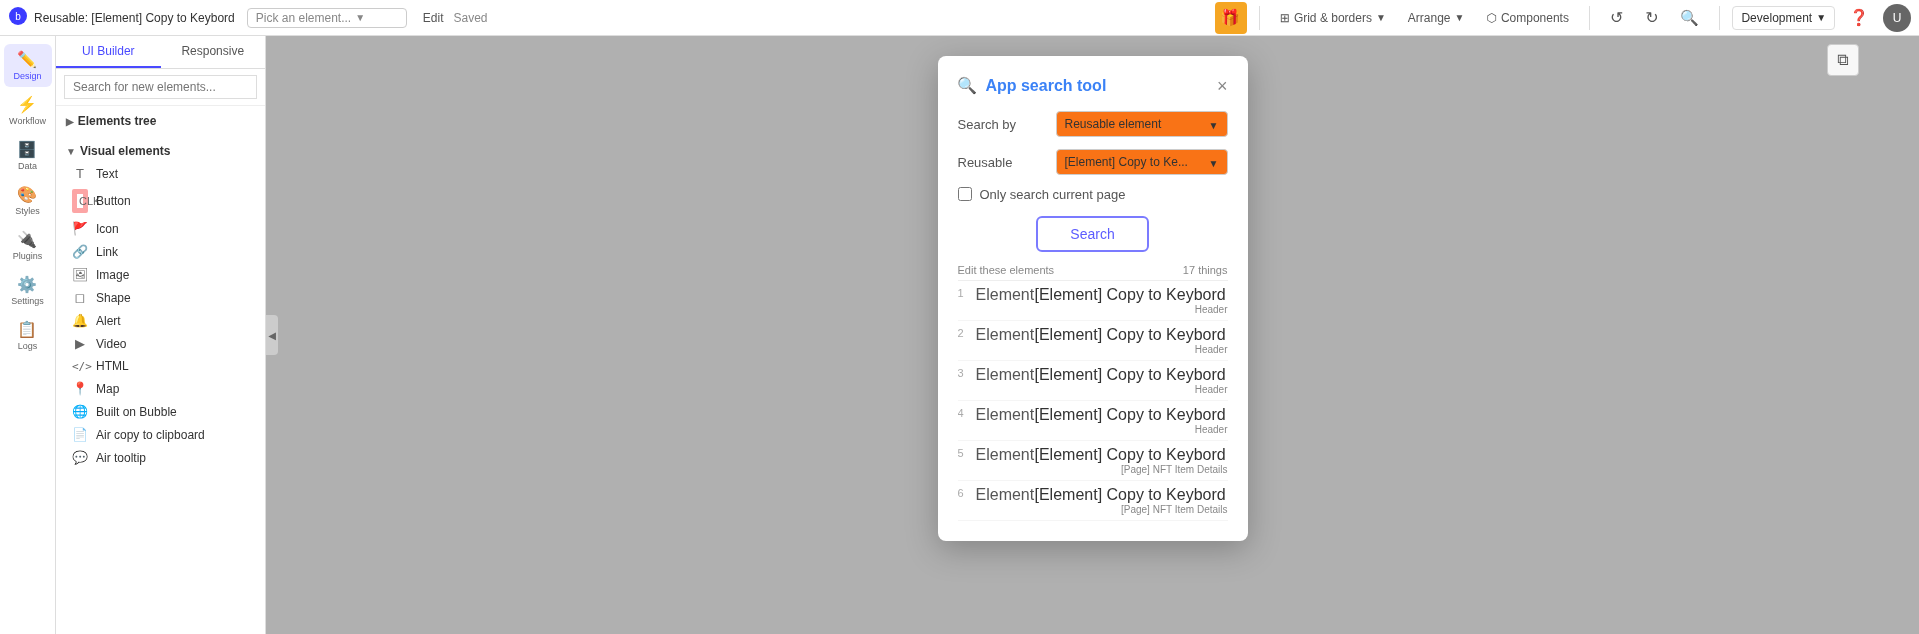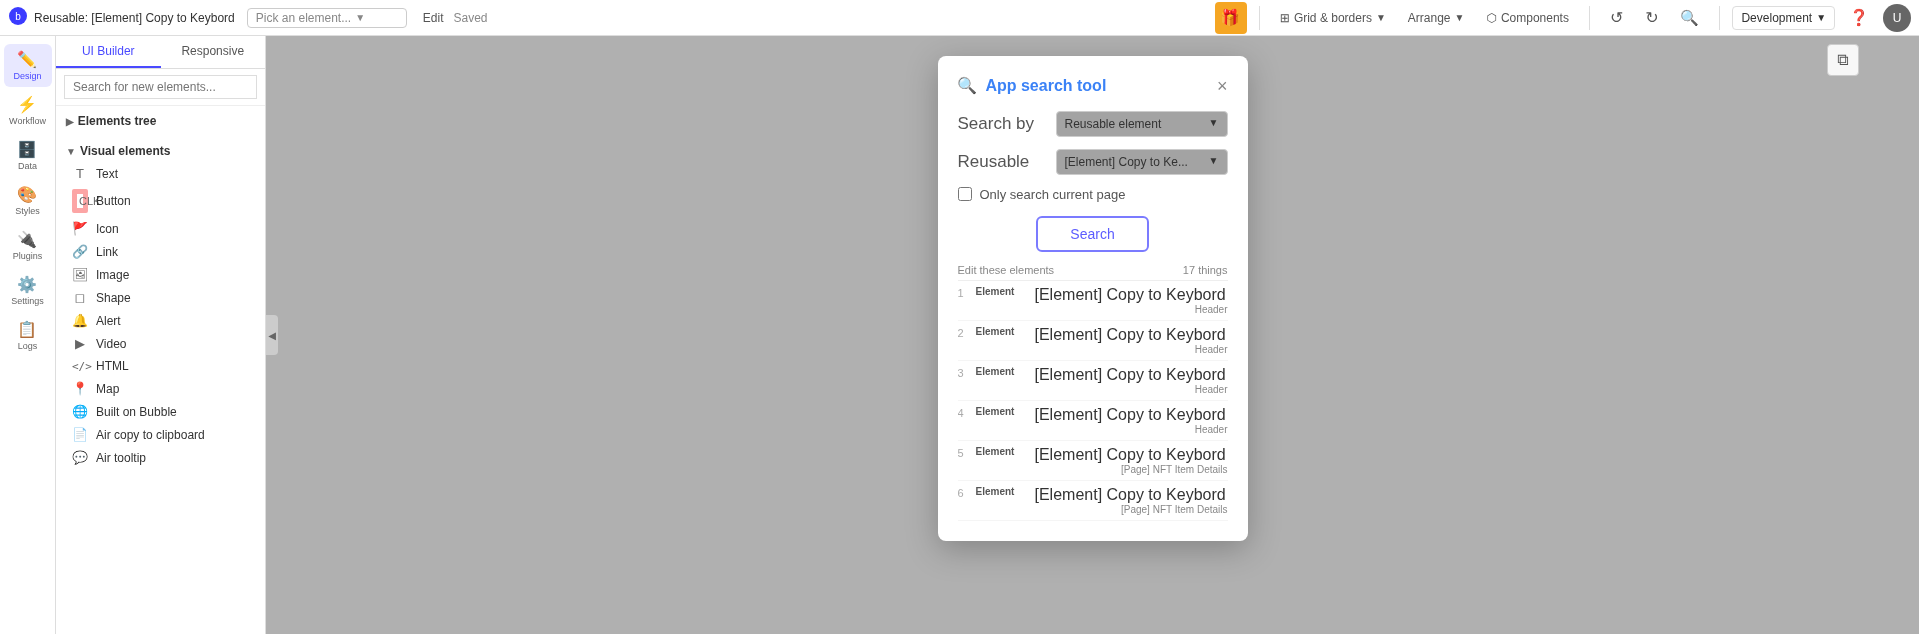--- a/index.html
+++ b/index.html
@@ -104,25 +104,25 @@
       display: flex; align-items: center; justify-content: space-between;
       margin-bottom: 16px;
     }
     .modal-title-row { display: flex; align-items: center; gap: 8px; }
     .modal-title { font-size: 16px; font-weight: 600; color: #3b82f6; text-align: center; }
     .modal-close {
       font-size: 18px; color: #888; cursor: pointer; border: none; background: transparent;
       line-height: 1;
     }
     .modal-field { display: flex; align-items: center; margin-bottom: 12px; gap: 8px; }
-    .modal-field-label { font-size: 17px; color: #555; width: 90px; flex-shrink: 0; }
+    .modal-field-label { font-size: 13px; color: #555; width: 90px; flex-shrink: 0; }
     .modal-select {
       flex: 1; border: 1px solid #ccc; border-radius: 4px;
-      padding: 5px 8px; font-size: 12px; color: #333; background: #a3a3a3;
-      cursor: pointer; display: flex; align-items: flex-start; justify-content: space-between;
+      padding: 5px 8px; font-size: 12px; color: #333; background: #f97316;
+      cursor: pointer; display: flex; align-items: flex-end; justify-content: space-between;
     }
     .modal-checkbox-row {
       display: flex; align-items: flex-start; gap: 8px; margin-bottom: 14px;
     }
     .modal-checkbox-row label { font-size: 13px; color: #555; }
     .modal-checkbox { width: 14px; height: 14px; border: 1px solid #ccc; border-radius: 2px; }
     .modal-search-btn {
       display: block; margin: 0 auto 12px; padding: 8px 32px;
       background: #fff; border: 2px solid #7b7bff; border-radius: 6px;
       font-size: 14px; color: #5c5cff; font-weight: 500; cursor: pointer;
@@ -130,21 +130,21 @@
     .modal-results-header {
       display: flex; justify-content: space-between; align-items: center;
       font-size: 11px; color: #888; padding-bottom: 4px;
       border-bottom: 1px solid #eee;
     }
     .modal-result-row {
       display: flex; align-items: flex-start; padding: 5px 0;
       border-bottom: 1px solid #f5f5f5; gap: 4px;
     }
     .result-num { font-size: 11px; color: #aaa; width: 14px; flex-shrink: 0; padding-top: 1px; }
-    .result-type { font-size: 10px; color: #555; width: 55px; flex-shrink: 0; font-weight: bold; }
+    .result-type { font-size: 16px; color: #555; width: 55px; flex-shrink: 0; }
     .result-name-block { display: flex; flex-direction: column; flex: 1; min-width: 0; }
     .result-name { font-size: 16px; color: #333; white-space: nowrap; overflow: hidden; text-overflow: ellipsis; }
     .result-page { font-size: 10px; color: #888; text-align: right; }
 
     
     .modal-results-list {
       max-height: 240px; overflow-y: auto;
     }
     .modal-results-list::-webkit-scrollbar { width: 6px; }
     .modal-results-list::-webkit-scrollbar-thumb { background: #ccc; border-radius: 3px; }

